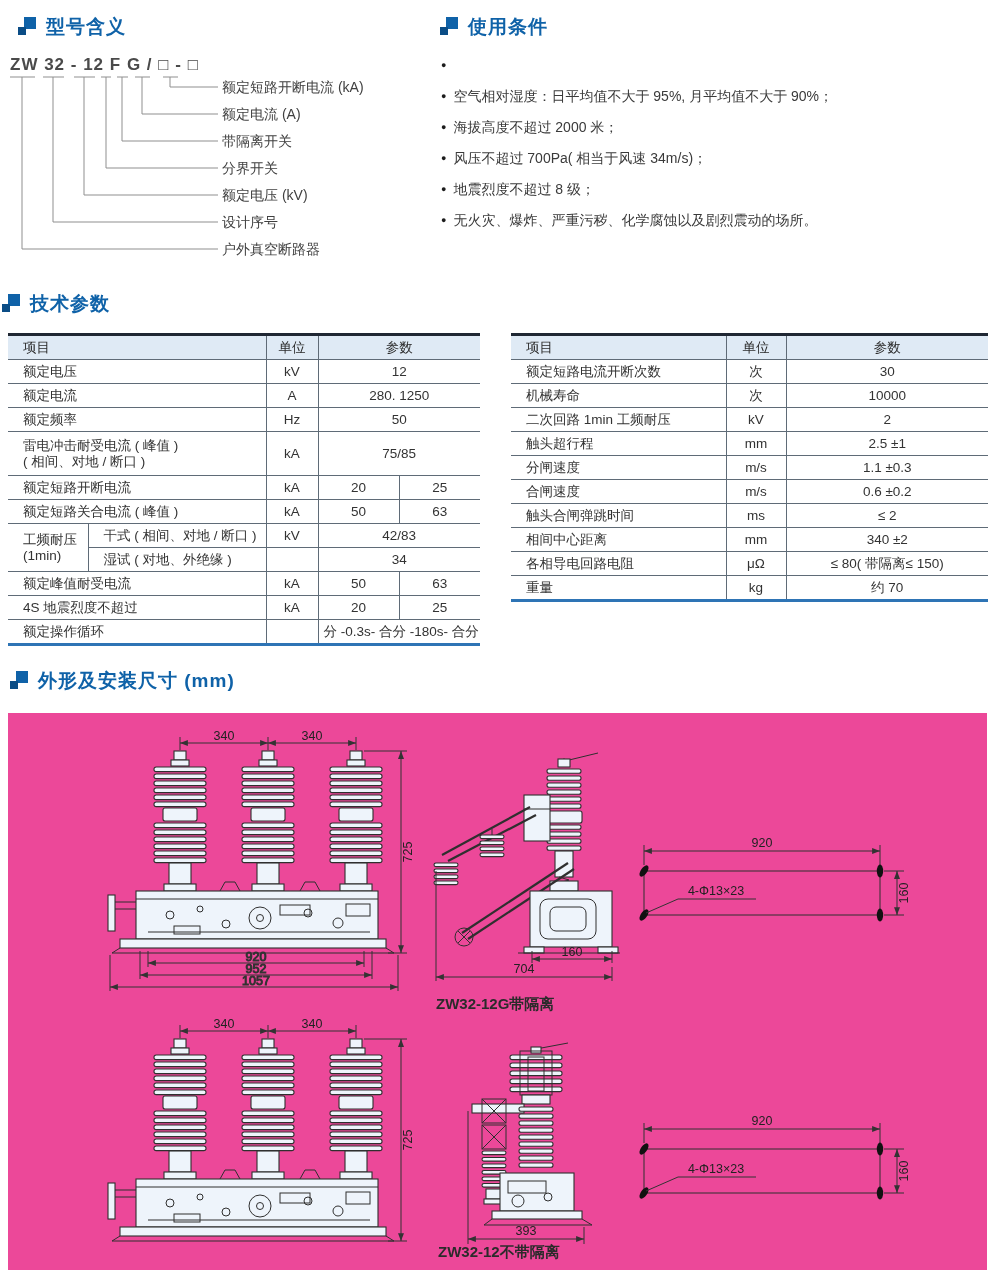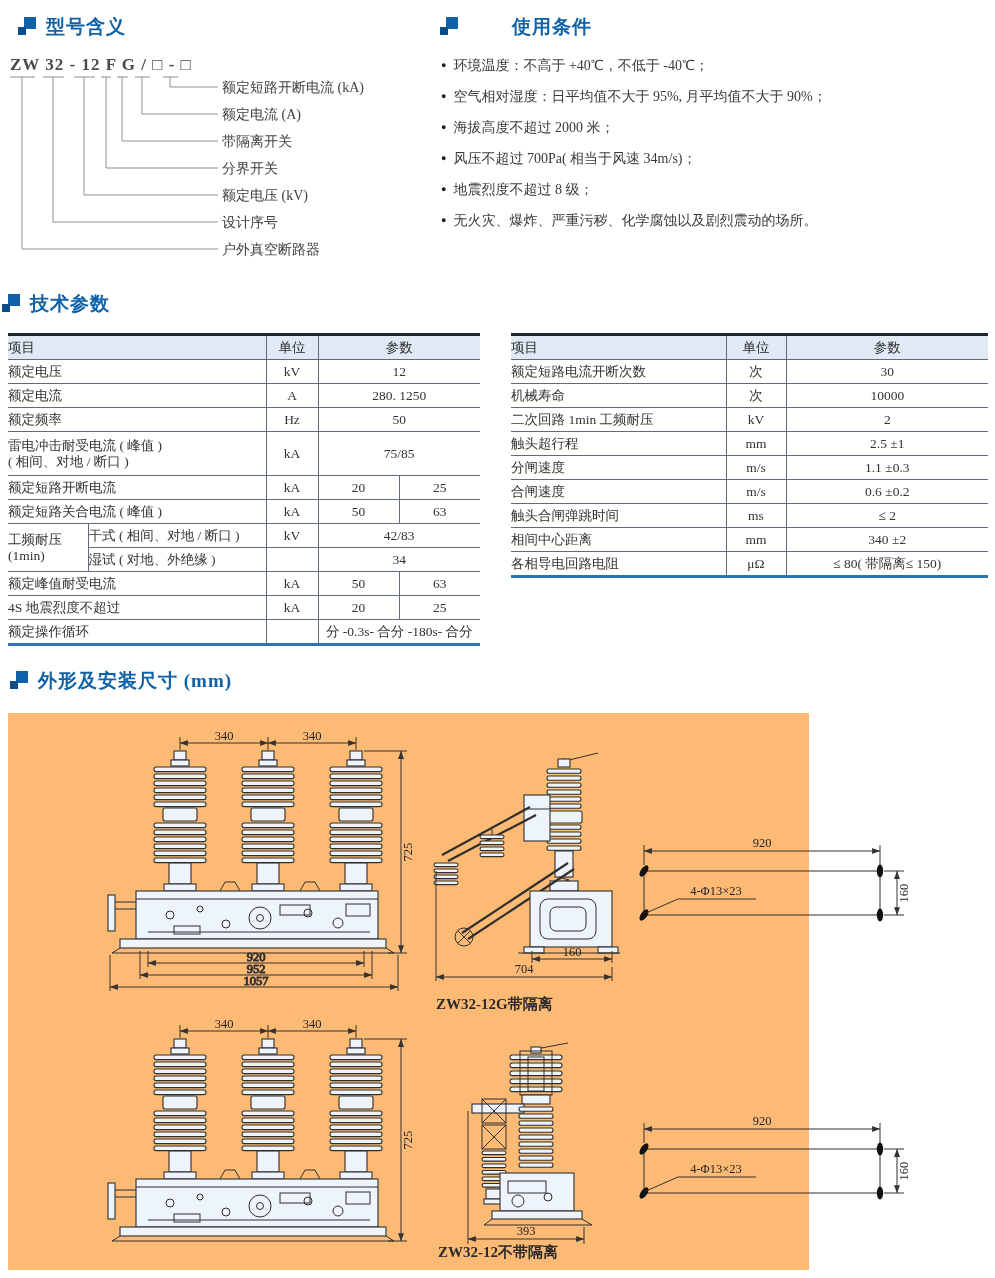--- a/index.html
+++ b/index.html
@@ -1,42 +1,42 @@
 <!DOCTYPE html>
 <html><head>
 <meta charset="utf-8">
 <style>
   html,body{margin:0;padding:0;background:#ffffff;}
   .page{position:relative;width:995px;height:1278px;background:#fff;overflow:hidden;
-        font-family:Liberation Serif, serif;border-radius:21px;}
+        font-family:Liberation Sans, sans-serif;border-radius:21px;}
   
   .sec-header{position:absolute;display:flex;align-items:center;}
   .sq-icon{position:relative;display:inline-block;width:20px;height:20px;margin-right:8px;flex:0 0 20px;}
   .sq-big{position:absolute;right:2px;top:0;width:12px;height:12px;background:#0f62a8;}
   .sq-small{position:absolute;left:0;bottom:2px;width:8px;height:8px;background:#0b4d86;}
   .sec-title{font-size:19px;font-weight:700;color:#0f62a8;letter-spacing:1px;white-space:nowrap;}
   
   .cond{position:absolute;left:441px;top:55px;width:540px;}
   .cond-row{display:flex;align-items:flex-start;margin-bottom:10px;font-size:14px;color:#3a3a3a;line-height:21px;}
   .bullet{font-size:9px;line-height:21px;margin-right:7px;color:#1c1c1c;flex:0 0 auto;}
   
   .tbl{position:absolute;border-collapse:collapse;table-layout:fixed;
        border-top:3px solid #1f2733;border-bottom:3px solid #2e74b5;}
   .tbl td{border:1px solid #5f6b77;font-size:13.5px;color:#333;padding:1px 5px;height:21px;
           line-height:1.12;text-align:center;overflow:hidden;white-space:nowrap;}
-  .tbl td.it{text-align:left;padding-left:0;}
+  .tbl td.it{text-align:left;padding-left:15px;}
   .tbl tr.hd td{background:#dfeaf5;color:#2b2b2b;}
   .tbl td:first-child{border-left:0;}
   .tbl td:last-child{border-right:0;}
   .tbl tr:first-child td{border-top:0;}
   .tbl tr:last-child td{border-bottom:0;}
   .small{font-size:12.8px;}
   
   .model-svg{position:absolute;left:8px;top:52px;}
-  .panel{position:absolute;left:8px;top:713px;width:801px;height:557px;background:#fdba74;}
+  .panel{position:absolute;left:8px;top:713px;width:979px;height:557px;background:#ec4899;}
   .ln{fill:#eef4fb;stroke:#2f2f2f;stroke-width:1.1;}
   .ln2{fill:none;stroke:#2f2f2f;stroke-width:1;}
   .lnA{fill:none;stroke:#2f2f2f;stroke-width:2.2;}
   .dln{stroke:#333;stroke-width:1;fill:none;}
   .dt{font-size:12.5px;fill:#222;text-anchor:middle;}
   .cap{font-size:15px;font-weight:600;fill:#2b2b2b;}
   .mcode{font-size:17px;font-weight:600;fill:#4a4a4a;letter-spacing:1px;}
   .mlbl{font-size:14px;fill:#404040;}
   .mln{stroke:#8f8f8f;stroke-width:1;fill:none;}
 </style>
@@ -75,32 +75,31 @@
     </g>
     <text class="mlbl" x="214" y="40">额定短路开断电流 (kA)</text>
     <text class="mlbl" x="214" y="67">额定电流 (A)</text>
     <text class="mlbl" x="214" y="94">带隔离开关</text>
     <text class="mlbl" x="214" y="121">分界开关</text>
     <text class="mlbl" x="214" y="148">额定电压 (kV)</text>
     <text class="mlbl" x="214" y="175">设计序号</text>
     <text class="mlbl" x="214" y="202">户外真空断路器</text>
   </svg>
 
-  <div class="sec-header" style="left:440px;top:14px;gap:44px;">
+  <div class="sec-header" style="left:440px;top:14px;">
     <span class="sq-icon">
         <i class="sq-big"></i>
         <i class="sq-small"></i>
       </span>
     <span class="sec-title">使用条件</span>
   </div>
 
   <div class="cond">
     <div class="cond-row">
         <span class="bullet">●</span>
-        <span>环境温度：不高于 +40℃，不低于 -40℃；</span>
       </div>
     <div class="cond-row">
         <span class="bullet">●</span>
         <span>空气相对湿度：日平均值不大于 95%, 月平均值不大于 90%；</span>
       </div>
     <div class="cond-row">
         <span class="bullet">●</span>
         <span>海拔高度不超过 2000 米；</span>
       </div>
     <div class="cond-row">
@@ -257,20 +256,25 @@
         </tr>
     <tr>
           <td class="it">相间中心距离</td>
           <td>mm</td>
           <td>340 ±2</td>
         </tr>
     <tr>
           <td class="it">各相导电回路电阻</td>
           <td>μΩ</td>
           <td>≤ 80( 带隔离≤ 150)</td>
+        </tr>
+    <tr>
+          <td class="it">重量</td>
+          <td>kg</td>
+          <td>约 70</td>
         </tr>
   </tbody>
     </table>
 
   <div class="sec-header" style="left:10px;top:668px;">
     <span class="sq-icon">
         <i class="sq-big"></i>
         <i class="sq-small"></i>
       </span>
     <span class="sec-title">外形及安装尺寸 (mm)</span>

